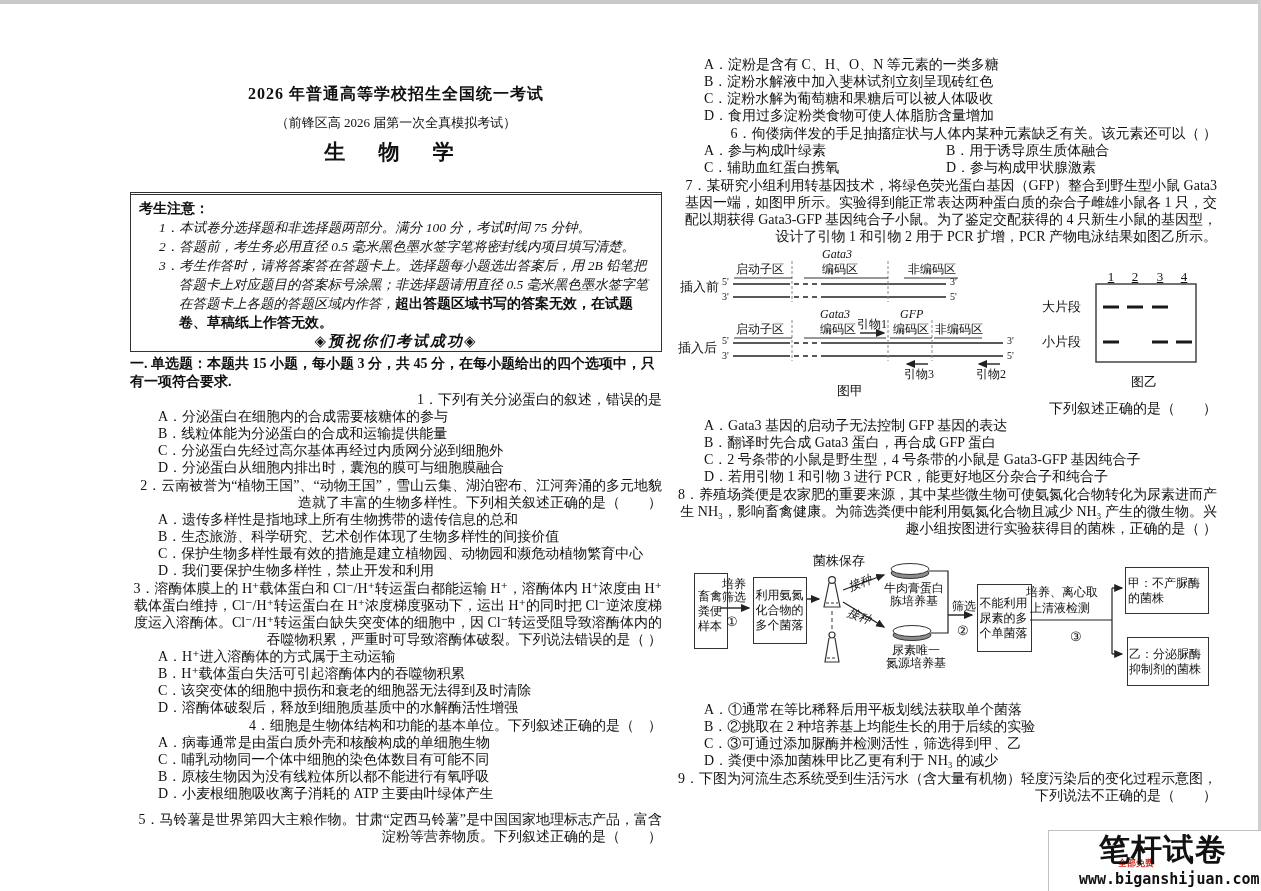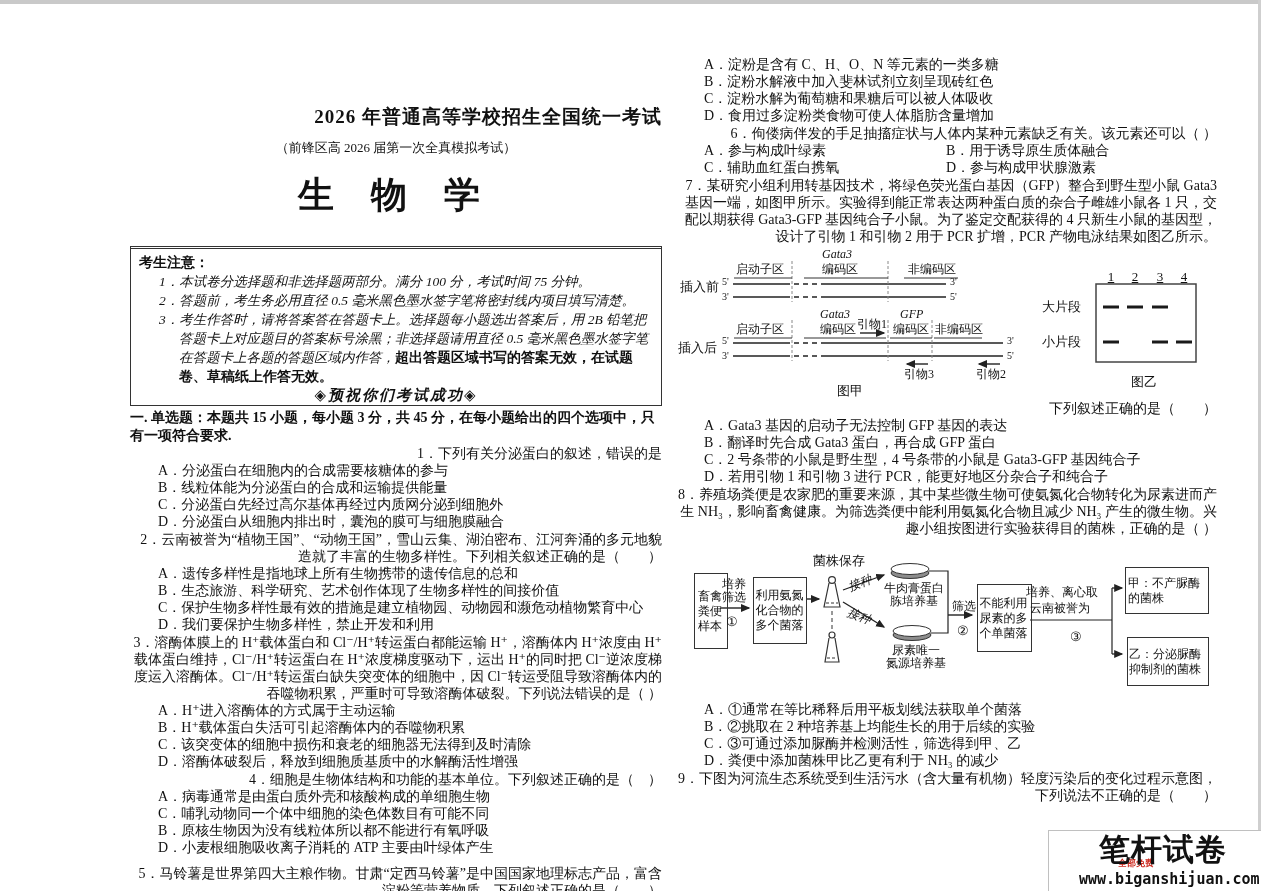--- a/index.html
+++ b/index.html
@@ -2,23 +2,23 @@
 <html><head>
 <meta charset="utf-8">
 <style>
   html,body{margin:0;padding:0;background:#888;}
   .page{position:relative;width:1261px;height:891px;background:#ffffff;overflow:hidden;
         font-family:"Liberation Serif","DejaVu Serif",serif;color:#111;}
   .edge-top{position:absolute;left:0;top:0;width:1261px;height:4px;background:#c9c9c9;}
   .edge-right{position:absolute;right:0;top:0;width:3px;height:891px;background:#cfcfcf;}
   .col-left{position:absolute;left:130px;top:84px;width:532px;}
   .col-right{position:absolute;left:676px;top:55px;width:541px;}
-  .title{font-size:19px;font-weight:600;text-align:right;letter-spacing:1px;margin-top:20px;}
+  .title{font-size:16px;font-weight:600;text-align:center;letter-spacing:1px;}
   .subtitle{font-size:13px;text-align:center;margin-top:9px;}
-  .subject{font-size:36px;font-weight:700;text-align:center;margin-top:14px;letter-spacing:14px;}
+  .subject{font-size:21px;font-weight:700;text-align:center;margin-top:6px;letter-spacing:14px;}
   .notice-box{margin-top:26px;border:1px solid #333;border-top:3px double #333;padding:5px 8px 0 8px;}
   .notice-head{font-size:14px;font-weight:700;}
   .notice-item{font-size:13.5px;line-height:19px;font-style:italic;padding-left:40px;text-indent:-20px;}
   .notice-bold{font-style:normal;font-weight:700;font-size:14px;}
   .wish{font-size:15px;font-weight:700;text-align:center;font-style:italic;letter-spacing:2px;}
   .sec-head{font-size:14px;font-weight:700;line-height:17.5px;margin-top:3px;}
   .stem{font-size:14px;line-height:17px;text-align:right;}
   .opt{font-size:14px;line-height:17px;padding-left:28px;}
   .pair{display:flex;font-size:14px;line-height:17px;}
   .pair .o1{padding-left:28px;width:242px;flex:none;}
@@ -274,21 +274,21 @@
         <div class="lab pre" style="left:206px;top:44px;width:64px;text-align:center;">牛肉膏蛋白
 胨培养基</div>
         <div class="lab pre" style="left:208px;top:106px;width:64px;text-align:center;">尿素唯一
 氮源培养基</div>
         <div class="lab" style="left:276px;top:62px;">筛选</div>
         <div class="lab13" style="left:281px;top:86px;">②</div>
         <div class="fbox" style="left:301px;top:46px;width:53px;height:66px;">
           <span class="inner" style="width:50px;">不能利用尿素的多个单菌落</span>
         </div>
         <div class="lab" style="left:350px;top:48px;">培养、离心取</div>
-        <div class="lab" style="left:354px;top:64px;">云南被誉为</div>
+        <div class="lab" style="left:354px;top:64px;">上清液检测</div>
         <div class="lab13" style="left:394px;top:92px;">③</div>
         <div class="fbox" style="left:449px;top:29px;width:82px;height:45px;">
           <span class="inner" style="width:78px;">甲：不产脲酶的菌株</span>
         </div>
         <div class="fbox" style="left:451px;top:99px;width:80px;height:47px;">
           <span class="inner" style="width:78px;">乙：分泌脲酶抑制剂的菌株</span>
         </div>
       </div>
 
       <div class="opt">A．①通常在等比稀释后用平板划线法获取单个菌落</div>

